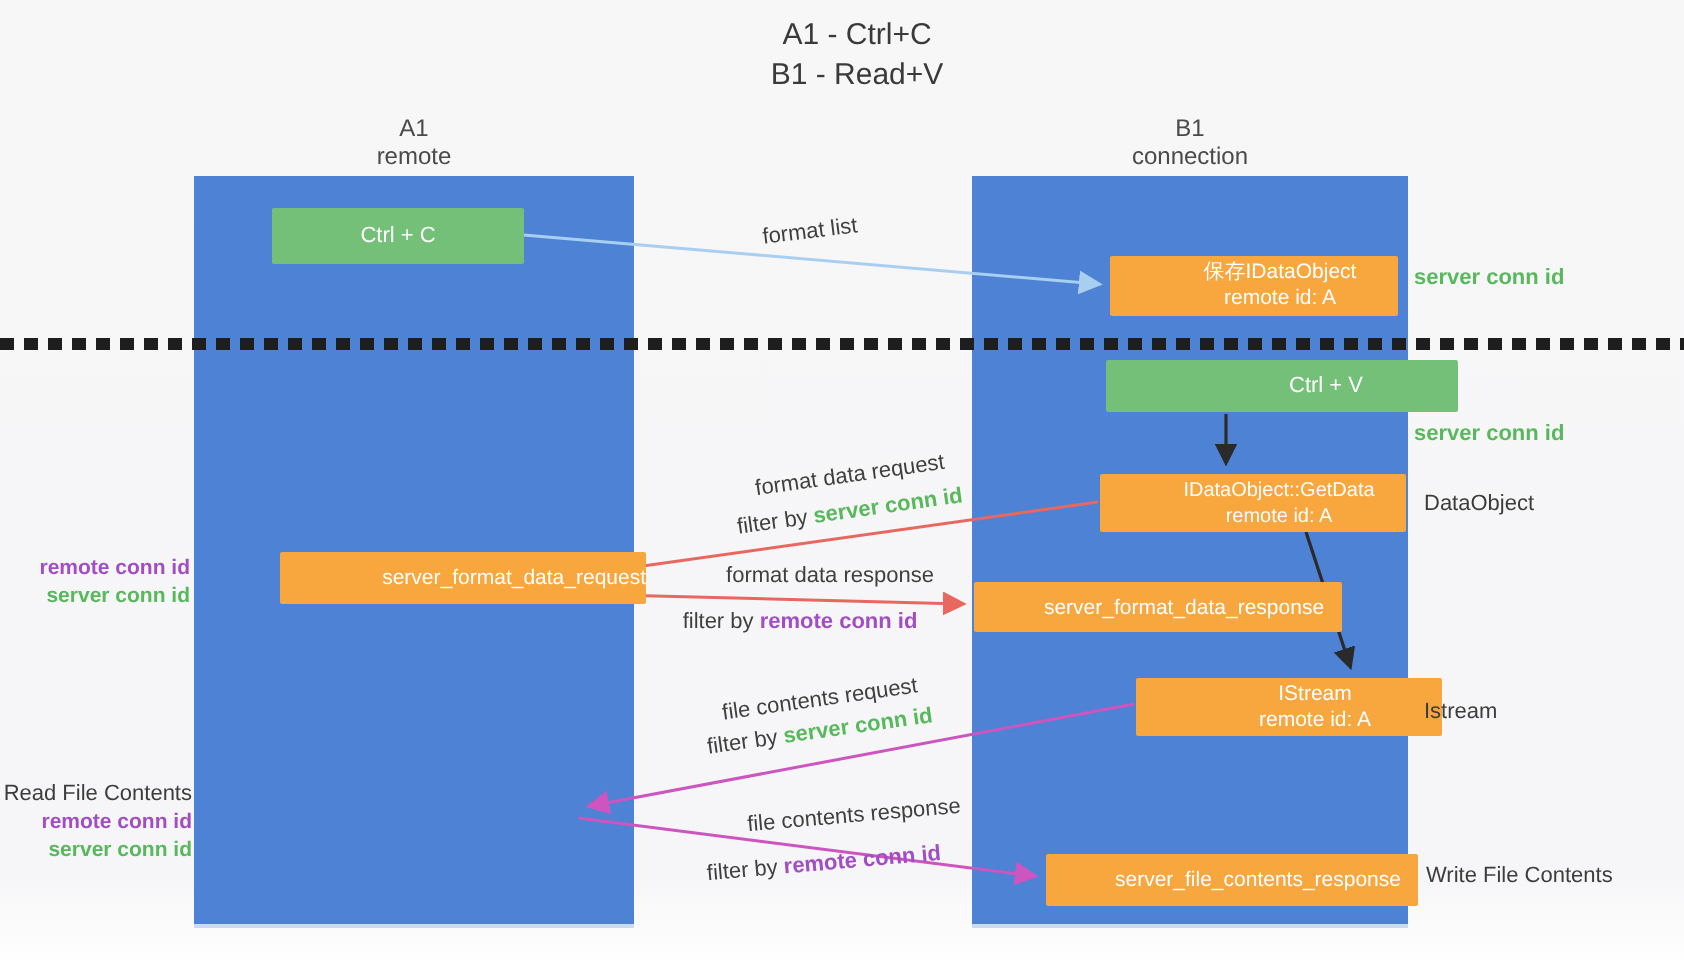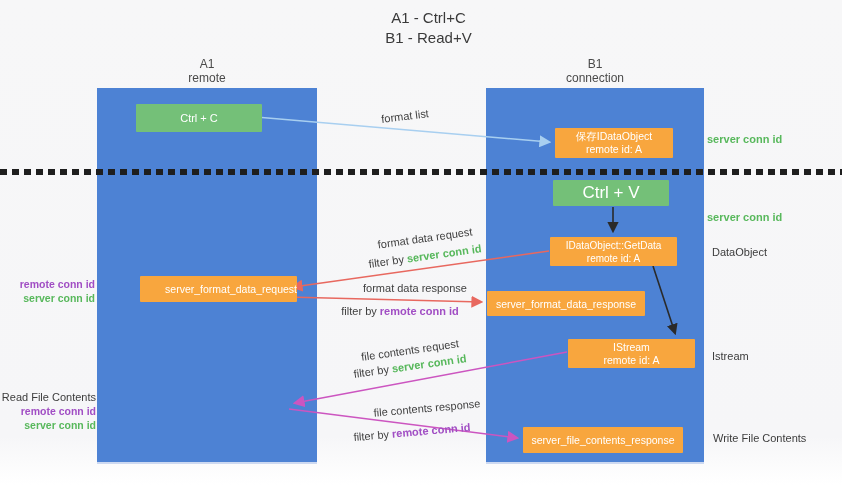--- a/index.html
+++ b/index.html
@@ -14,24 +14,24 @@
   .column{position:absolute;top:88px;height:374px;background:#4d82d4;
           border-bottom:2px solid #cdd9f1;}
   .column.left{left:97px;width:220px;}
   .column.right{left:486px;width:218px;}
   .divider{position:absolute;left:0;top:169px;width:842px;height:6px;
            background:repeating-linear-gradient(90deg,#1e1e1e 0 7px,transparent 7px 12px);}
   .arrows{position:absolute;left:0;top:0;width:842px;height:485px;pointer-events:none;}
   .box{position:absolute;display:flex;flex-direction:column;align-items:center;justify-content:center;
        color:#ffffff;text-align:center;border-radius:1px;}
   .box.green{background:#74c078;}
-  .box.orange{background:#f8a63e;}
+  .box.orange{background:#f8a63e;padding-left:26px;}
   .b-ctrl-c{left:136px;top:104px;width:126px;height:28px;font-size:11px;}
   .b-save{left:555px;top:128px;width:118px;height:30px;font-size:10.5px;line-height:13px;}
-  .b-ctrl-v{left:553px;top:180px;width:116px;height:26px;font-size:17px;}
+  .b-ctrl-v{left:553px;top:180px;width:132px;height:26px;font-size:11px;padding-left:44px;}
   .b-getdata{left:550px;top:237px;width:127px;height:29px;font-size:10px;line-height:13px;}
   .b-fmt-req{left:140px;top:276px;width:157px;height:26px;font-size:10.5px;align-items:flex-end;}
   .b-fmt-resp{left:487px;top:291px;width:158px;height:25px;font-size:10.5px;}
   .b-istream{left:568px;top:339px;width:127px;height:29px;font-size:10.5px;line-height:13px;}
   .b-file-req{left:128px;top:393px;width:160px;height:27px;font-size:10.5px;}
   .b-file-resp{left:523px;top:427px;width:160px;height:26px;font-size:10.5px;}
   .slabel{position:absolute;font-size:11px;color:#3c3c3c;white-space:nowrap;}
   .slabel.green{color:#58b85c;font-weight:bold;}
   .lgroup{position:absolute;text-align:right;font-size:10.5px;line-height:14px;white-space:nowrap;}
   .lgroup .purple{color:#a14ec4;font-weight:bold;}

